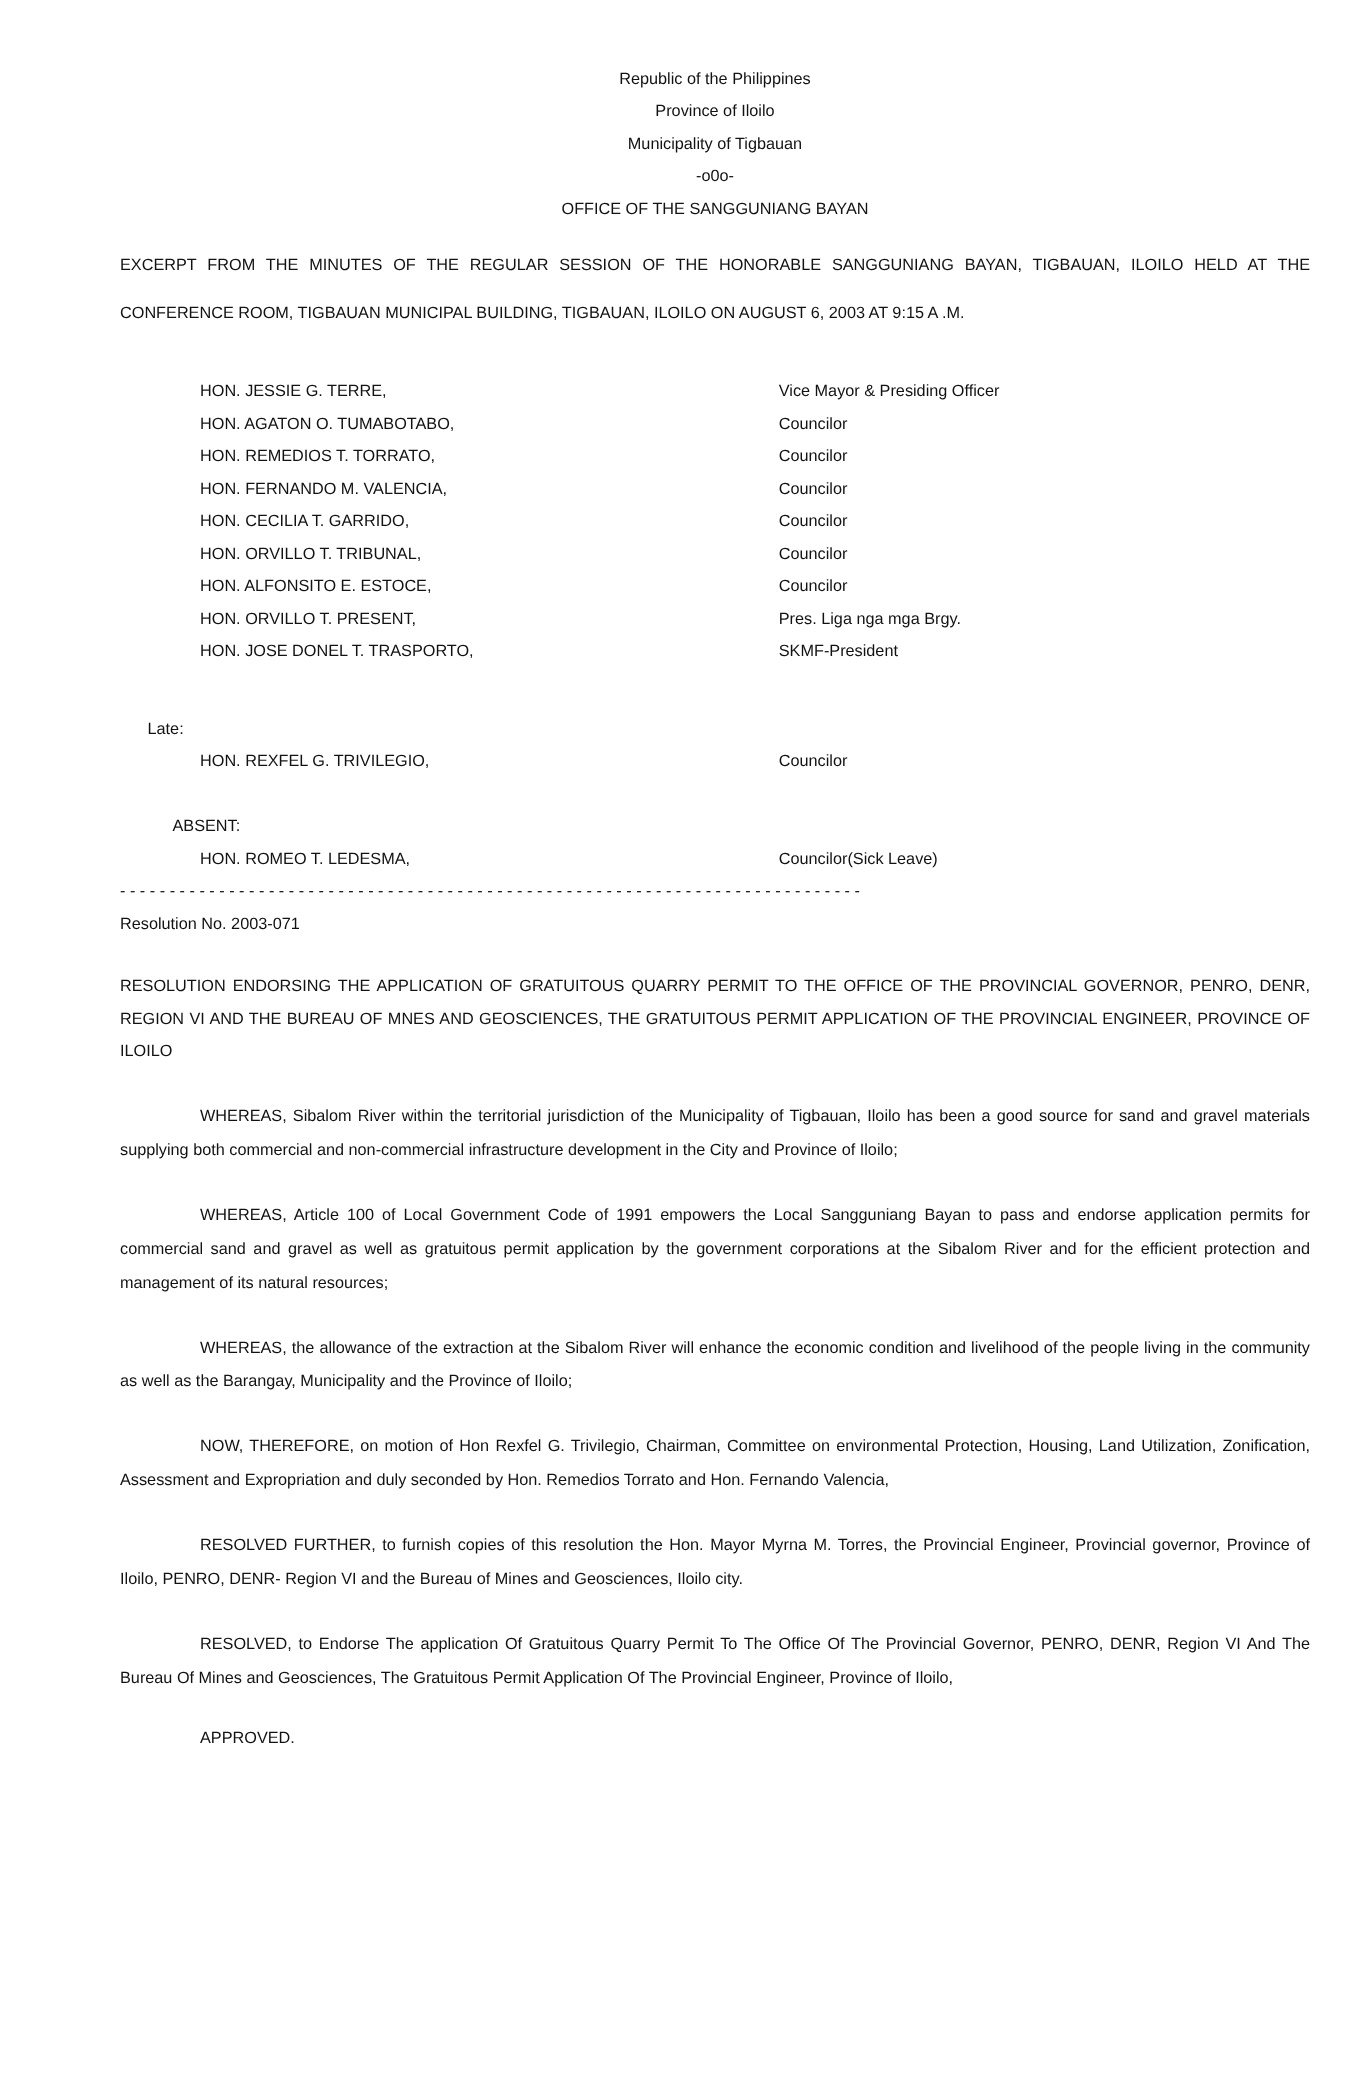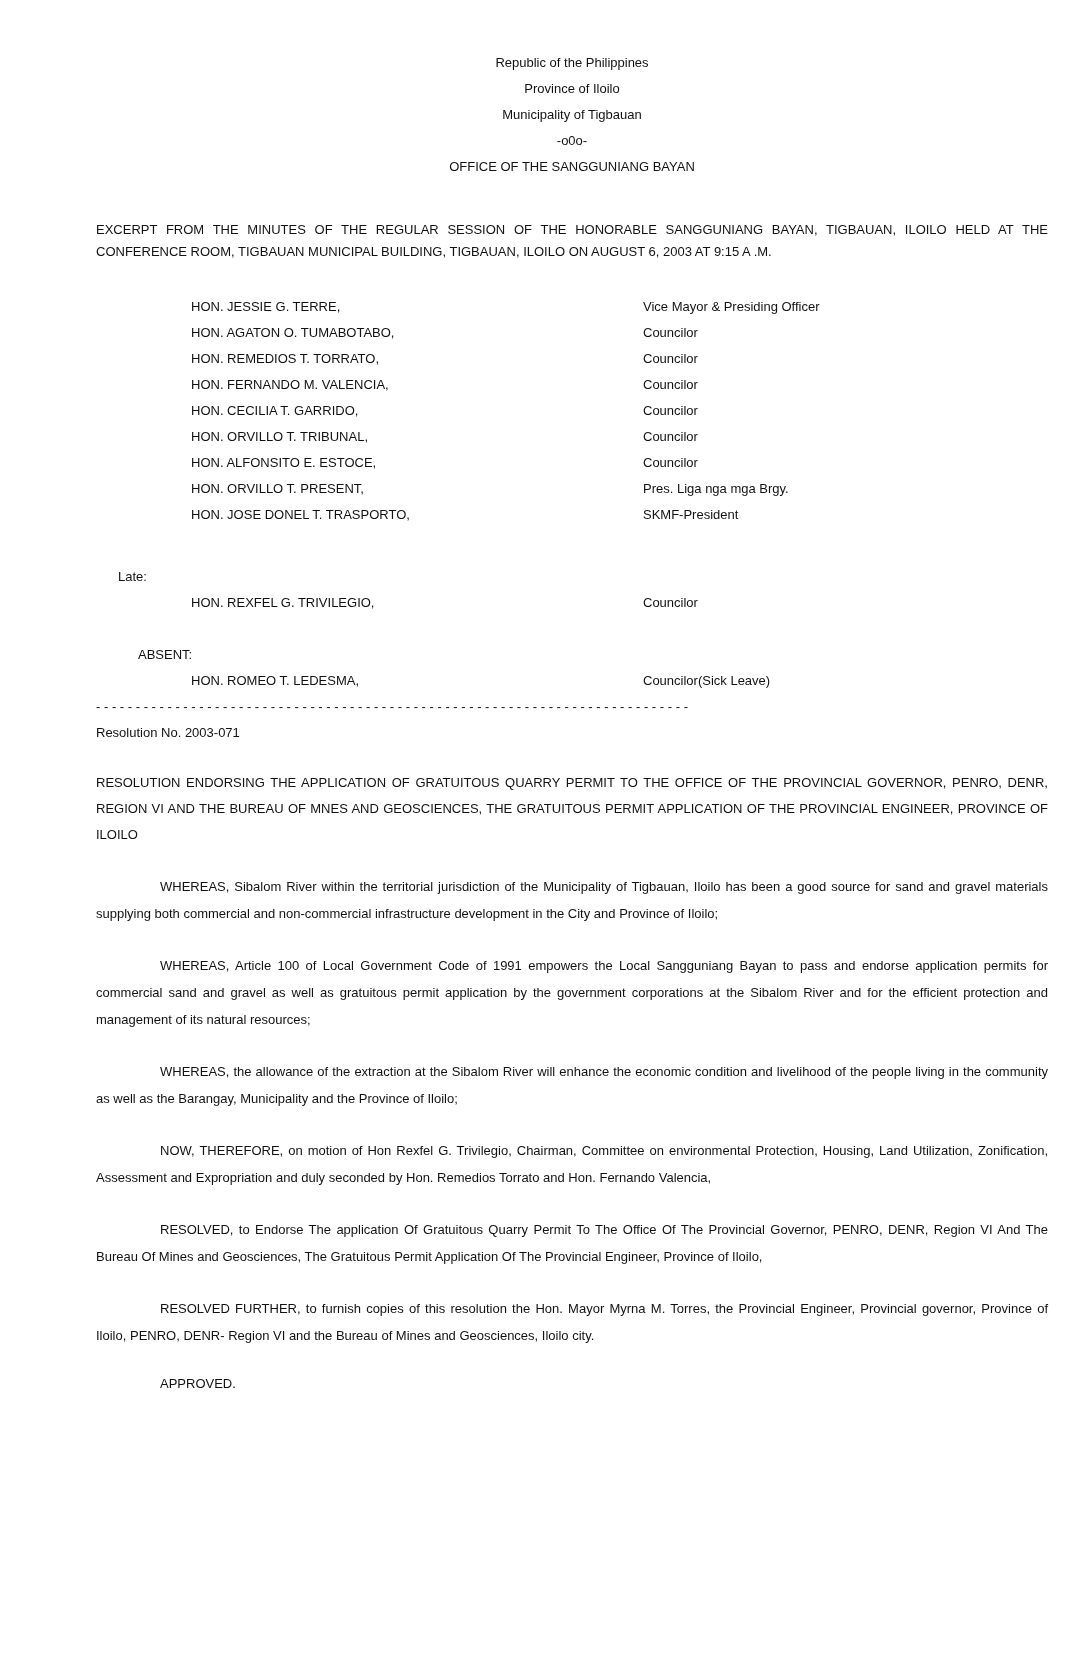--- a/index.html
+++ b/index.html
@@ -10,27 +10,27 @@
     box-sizing: border-box;
     padding: 50px 40px 0 96px;
     background: #ffffff;
     color: #121212;
     font-family: "Liberation Sans", sans-serif;
     font-size: 13px;
     overflow: hidden;
   }
   .header { text-align: center; line-height: 26px; }
   .excerpt {
-    margin-top: 39px;
+    margin-top: 13px;
     text-align: justify;
-    line-height: 22px;
+    line-height: 38px;
   }
   .attendance { margin-top: 31px; line-height: 26px; }
   .present-label { margin-left: 40px; }
-  .att-row { display: flex; margin-left: 95px; }
+  .att-row { display: flex; margin-left: 64px; gap: 11px; }
   .att-name { width: 452px; flex: none; }
   .att-pos { flex: 1; }
   .late-label { margin-left: 22px; margin-top: 36px; }
   .absent-label { margin-left: 42px; margin-top: 26px; }
   .separator {
     line-height: 26px;
     white-space: nowrap;
     overflow: hidden;
     letter-spacing: 0;
   }
@@ -118,18 +118,18 @@
   <div class="separator">- - - - - - - - - - - - - - - - - - - - - - - - - - - - - - - - - - - - - - - - - - - - - - - - - - - - - - - - - - - - - - - - - - - - - - - - - - -</div>
 
   <div class="resolution-no">Resolution No. 2003-071</div>
 
   <div class="res-title">RESOLUTION ENDORSING THE APPLICATION OF GRATUITOUS QUARRY PERMIT TO THE OFFICE OF THE PROVINCIAL GOVERNOR, PENRO, DENR, REGION VI AND THE BUREAU OF MNES AND GEOSCIENCES, THE GRATUITOUS PERMIT APPLICATION OF THE PROVINCIAL ENGINEER, PROVINCE OF ILOILO</div>
 
   <div class="para">WHEREAS,  Sibalom River within the territorial jurisdiction of the Municipality of Tigbauan, Iloilo has been a good source for sand and gravel materials supplying both commercial and non-commercial infrastructure development in the City and Province of Iloilo;</div>
   <div class="para">WHEREAS, Article  100 of Local Government Code of 1991 empowers the Local Sangguniang Bayan to pass and endorse application permits for commercial sand and gravel as well as gratuitous permit application by the government corporations at the Sibalom River and for the efficient protection and management of its natural resources;</div>
   <div class="para">WHEREAS, the allowance of the extraction at the  Sibalom River will enhance the economic condition and livelihood of the people living in the community as well as the Barangay, Municipality and the Province of Iloilo;</div>
   <div class="para">NOW, THEREFORE, on motion of Hon Rexfel G. Trivilegio, Chairman, Committee on environmental Protection, Housing, Land Utilization, Zonification, Assessment and Expropriation and duly seconded by Hon. Remedios Torrato and Hon. Fernando Valencia,</div>
+  <div class="para">RESOLVED FURTHER, to furnish copies of this resolution the Hon. Mayor Myrna M.  Torres, the Provincial Engineer, Provincial governor, Province of Iloilo, PENRO, DENR- Region VI and the Bureau of Mines and Geosciences, Iloilo city.</div>
   <div class="para">RESOLVED, to Endorse The application Of Gratuitous Quarry Permit To The Office Of The Provincial Governor, PENRO, DENR, Region VI  And The Bureau Of Mines and Geosciences, The Gratuitous  Permit Application Of The Provincial Engineer, Province of Iloilo,</div>
-  <div class="para">RESOLVED FURTHER, to furnish copies of this resolution the Hon. Mayor Myrna M.  Torres, the Provincial Engineer, Provincial governor, Province of Iloilo, PENRO, DENR- Region VI and the Bureau of Mines and Geosciences, Iloilo city.</div>
 
   <div class="approved">APPROVED.</div>
 
 </div>
 
 </body></html>

